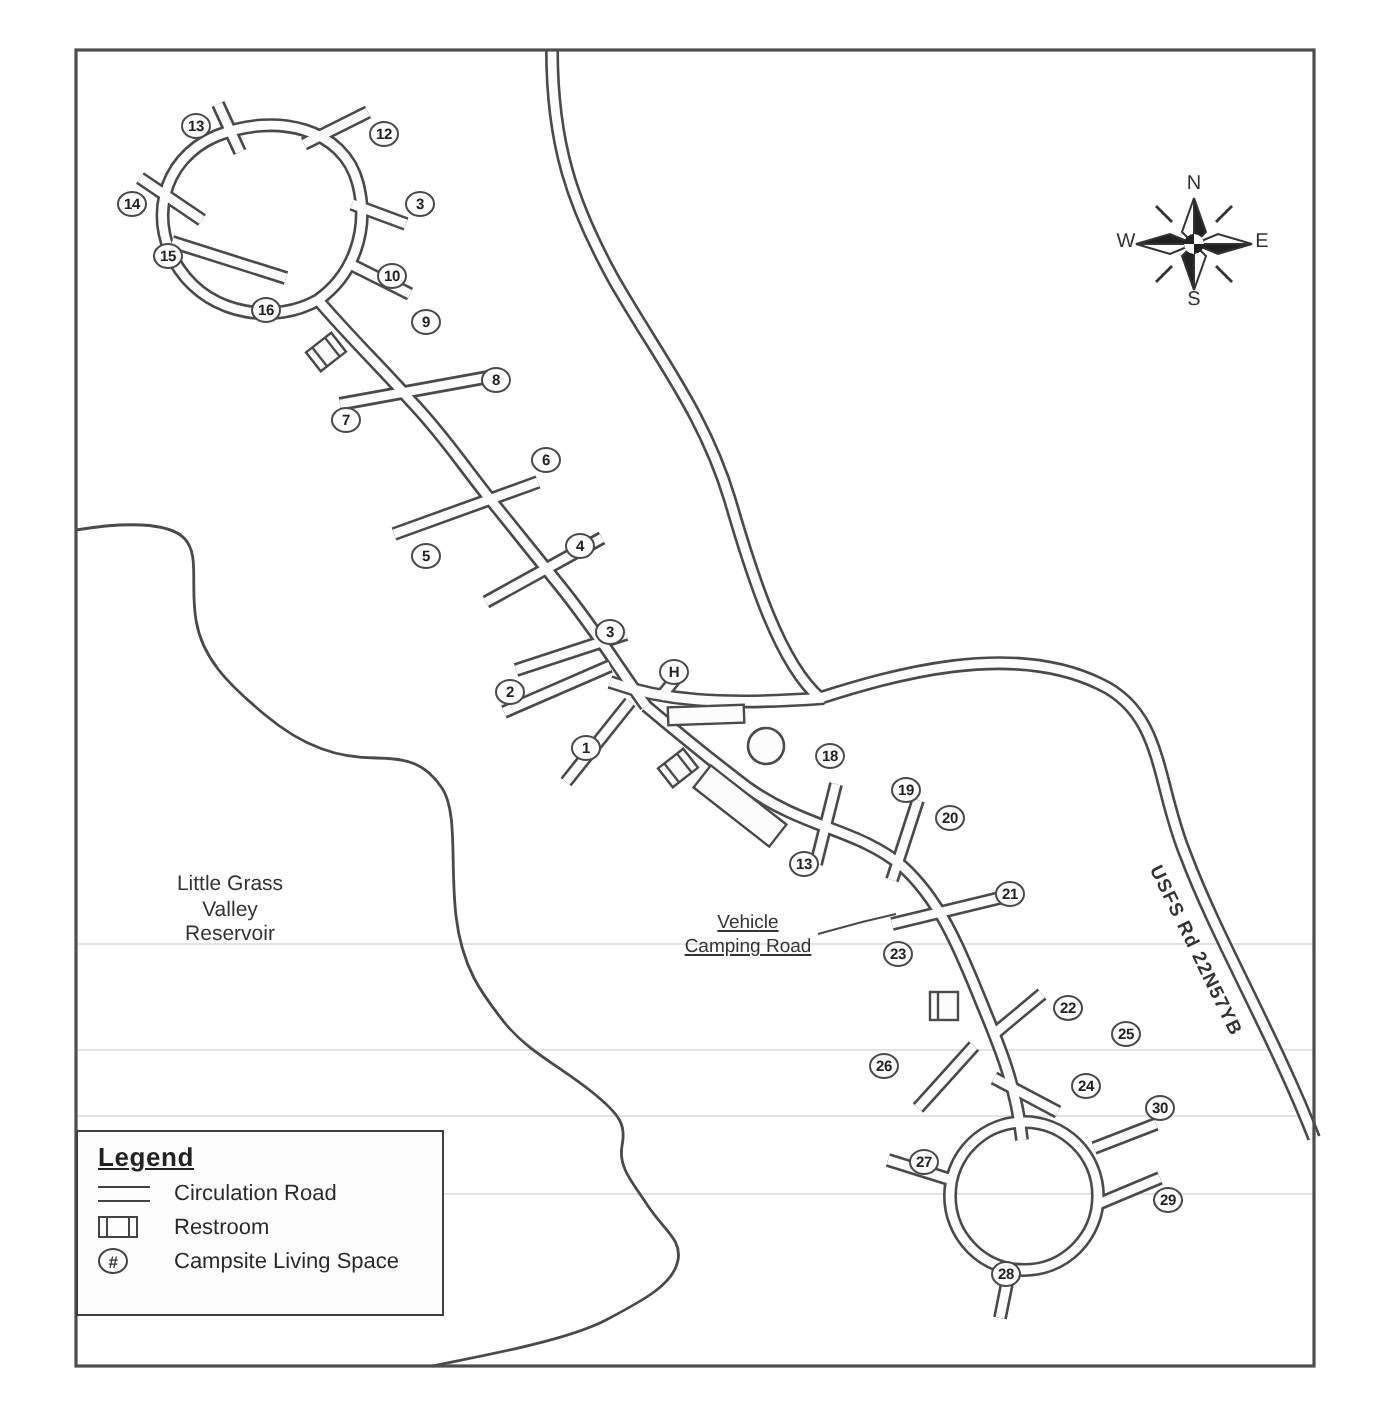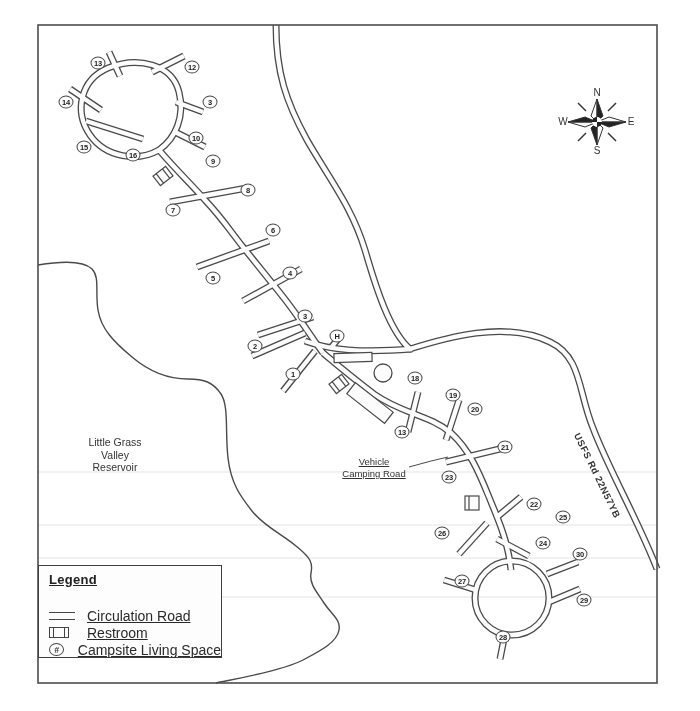--- a/index.html
+++ b/index.html
@@ -39,32 +39,32 @@
   .notscale {
     left:46px; top:661px; font-size:13.5px; font-weight:700; font-style:italic;
     letter-spacing:.4px; color:#111; white-space:nowrap;
   }
 
   .legend-box {
     left:38px; top:565px; width:184px; height:93px; border:1.5px solid #3f3f3f;
     background:#fdfdfd; box-sizing:border-box; padding:4px 0 0 10px;
   }
   .legend-title { display:inline-block; font-size:13px; font-weight:600; text-decoration:underline;
-    letter-spacing:.3px; margin-bottom:20px; }
+    letter-spacing:.3px; margin-bottom:1px; }
   .lrow { display:flex; align-items:center; height:17px; gap:8px; }
   .lsym { width:30px; display:flex; justify-content:flex-start; align-items:center; }
   .sym-road { width:26px; height:6px; border-top:1.4px solid #444; border-bottom:1.4px solid #444; }
   .sym-restroom { position:relative; width:20px; height:11px; border:1.3px solid #444; box-sizing:border-box; }
   .sym-restroom::before { content:""; position:absolute; left:3px; top:0; bottom:0; border-left:1.2px solid #444; }
   .sym-restroom::after  { content:""; position:absolute; right:3px; top:0; bottom:0; border-left:1.2px solid #444; }
   .sym-campsite { width:15px; height:13px; border:1.2px solid #444; border-radius:50%;
     font-size:8.5px; font-style:italic; font-weight:600; display:flex; align-items:center;
     justify-content:center; box-sizing:border-box; color:#333; }
   .sym-parking { width:23px; height:13px; border:1.3px solid #444; box-sizing:border-box; }
-  .llabel { font-size:14px; color:#2a2a2a; white-space:nowrap;text-decoration:underline; }
+  .llabel { font-size:11px; color:#2a2a2a; white-space:nowrap; }
 
   .sites-layer { left:0; top:0; width:700px; height:711px; pointer-events:none; }
   .site {
     position:absolute; min-width:15px; height:13px; padding:0 2px;
     border:1.1px solid #4a4a4a; border-radius:50%; background:#fcfcfc;
     font-size:7.5px; font-weight:600; color:#222; display:flex; align-items:center;
     justify-content:center; transform:translate(-50%,-50%); box-sizing:border-box;
     letter-spacing:-.2px;
   }
 </style>
@@ -225,21 +225,21 @@
       <div class="site" style="left: 213px; top: 278px;">5</div>
       <div class="site" style="left: 273px; top: 230px;">6</div>
       <div class="site" style="left: 173px; top: 210px;">7</div>
       <div class="site" style="left: 248px; top: 190px;">8</div>
       <div class="site" style="left: 213px; top: 161px;">9</div>
       <div class="site" style="left: 196px; top: 138px;">10</div>
       <div class="site" style="left: 210px; top: 102px;">3</div>
       <div class="site" style="left: 192px; top: 67px;">12</div>
       <div class="site" style="left: 98px; top: 63px;">13</div>
       <div class="site" style="left: 66px; top: 102px;">14</div>
-      <div class="site" style="left: 84px; top: 147px;">15</div>
+      <div class="site" style="left: 84px; top: 128px;">15</div>
       <div class="site" style="left: 133px; top: 155px;">16</div>
       <div class="site" style="left: 402px; top: 432px;">13</div>
       <div class="site" style="left: 415px; top: 378px;">18</div>
       <div class="site" style="left: 453px; top: 395px;">19</div>
       <div class="site" style="left: 475px; top: 409px;">20</div>
       <div class="site" style="left: 505px; top: 447px;">21</div>
       <div class="site" style="left: 534px; top: 504px;">22</div>
       <div class="site" style="left: 449px; top: 477px;">23</div>
       <div class="site" style="left: 543px; top: 543px;">24</div>
       <div class="site" style="left: 563px; top: 517px;">25</div>

